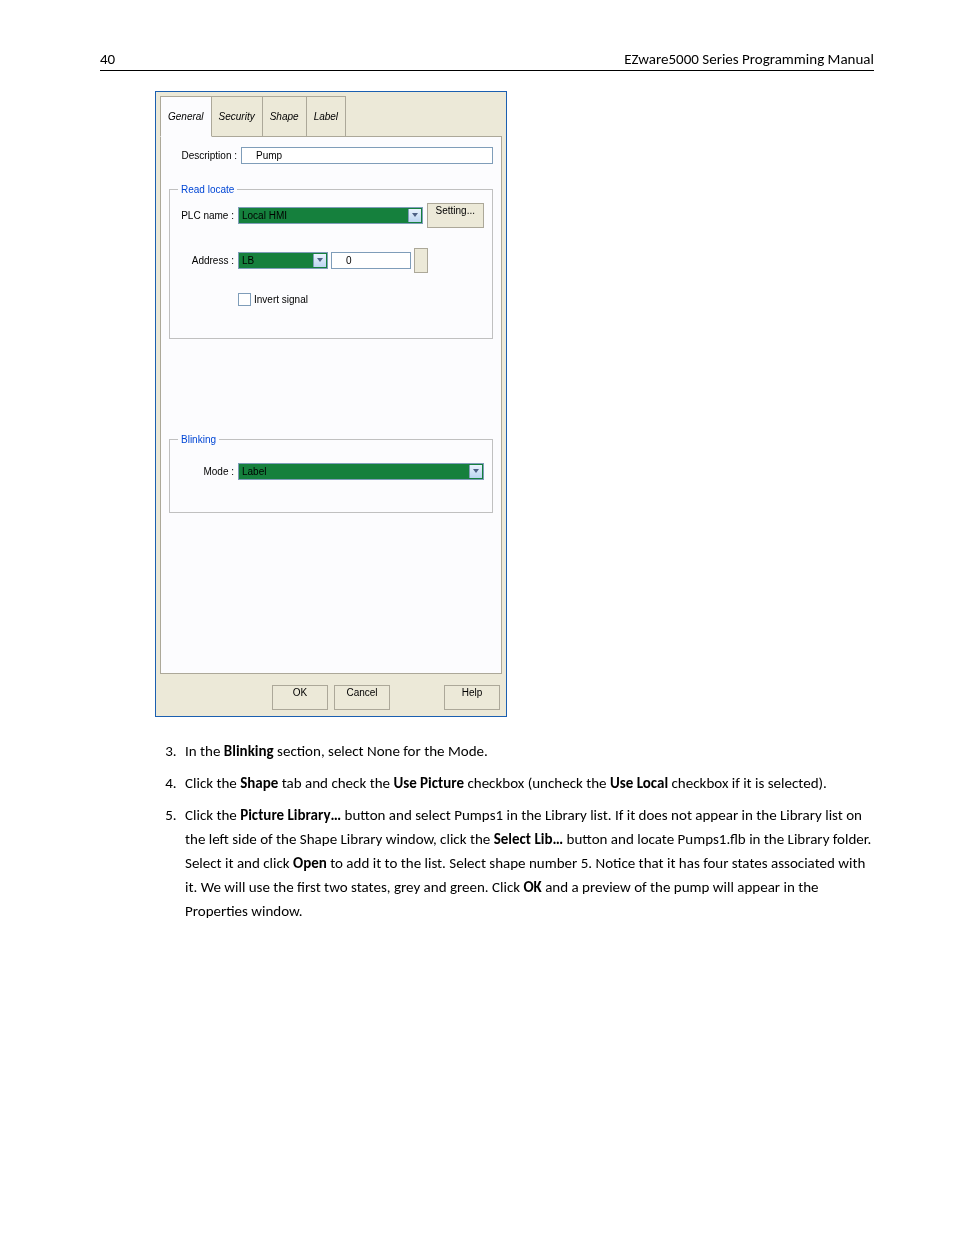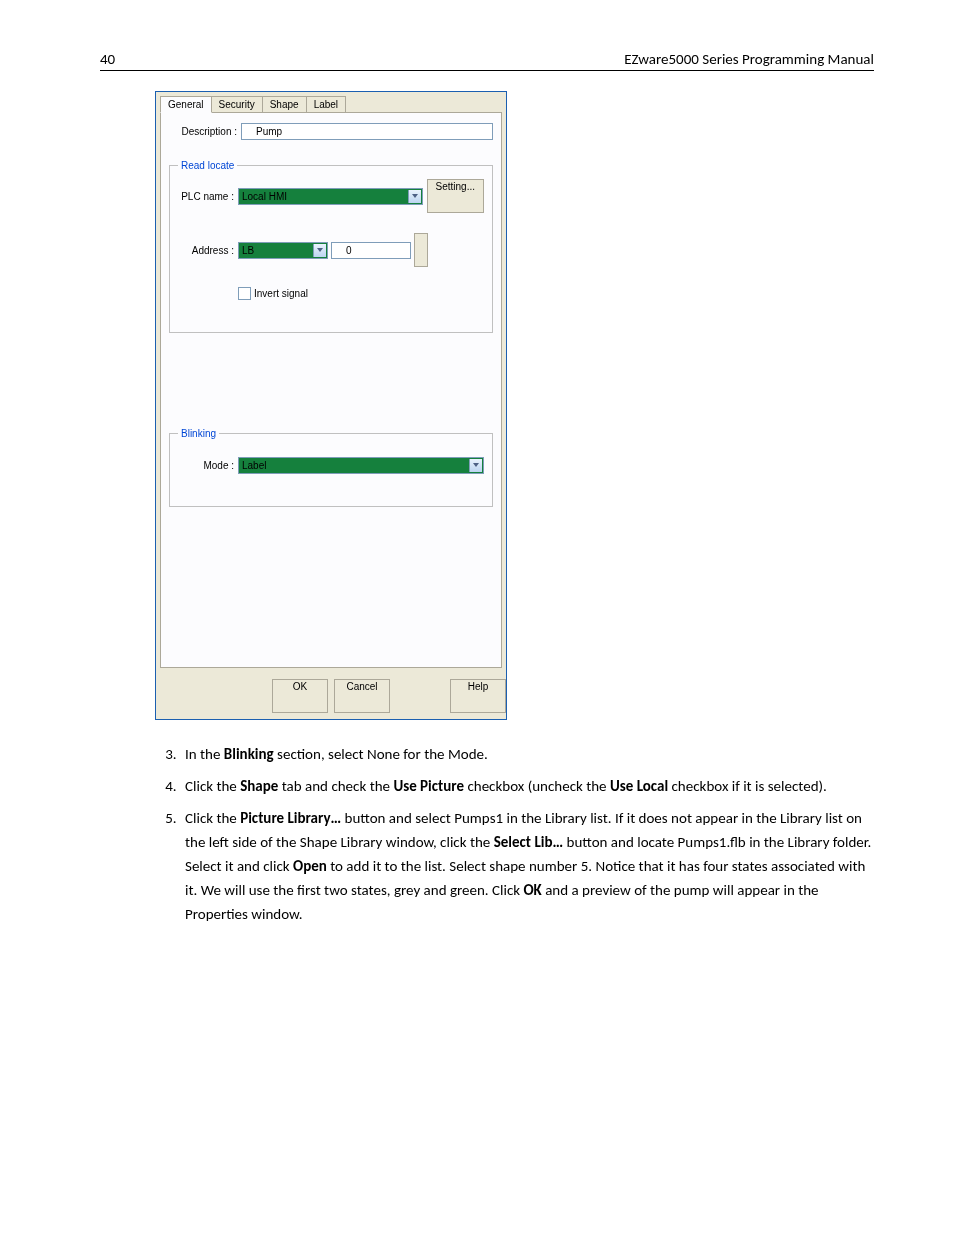--- a/index.html
+++ b/index.html
@@ -55,25 +55,26 @@
     font-size: 10px;
     font-weight: bold;
     line-height: 1;
   }
   .tabstrip {
     display: flex;
     margin: 4px 4px 0 4px;
     font-size: 10px;
   }
   .tab {
-    padding: 2px 7px;
+    padding: 14px 7px;
     border: 1px solid #aca899;
     border-bottom: none;
     background: #ece9d8;
     margin-right: -1px;
+    font-style: italic;
   }
   .tab.active {
     background: #fcfcfe;
     border-bottom: 1px solid #fcfcfe;
     position: relative;
     z-index: 2;
   }
   .tabbody {
     margin: 0 4px 4px 4px;
     border: 1px solid #aca899;
@@ -130,21 +131,21 @@
     border-left: 3px solid transparent;
     border-right: 3px solid transparent;
     border-top: 4px solid #4d6185;
     z-index: 2;
   }
   .btn {
     border: 1px solid #aca899;
     background: #ece9d8;
     font-size: 10px;
     padding: 1px 8px;
-    height: 34px;
+    height: 25px;
     box-sizing: border-box;
   }
   fieldset {
     border: 1px solid #c0c0c0;
     margin: 14px 0 0 0;
     padding: 8px 8px 12px 8px;
     font-size: 10px;
   }
   legend {
     color: #0046d5;
@@ -161,21 +162,21 @@
     margin-right: 3px;
   }
   .dlg-buttons {
     display: flex;
     justify-content: center;
     gap: 6px;
     padding: 6px;
     position: relative;
   }
   .dlg-buttons .btn { width: 56px; text-align: center; }
-  .help-btn { position: absolute; right: 0; margin-left: 40px; }
+  .help-btn { position: absolute; right: 6px; margin-left: 40px; }
   ol.steps {
     margin: 0;
     padding-left: 80px;
     font-size: 15px;
     line-height: 1.6;
   }
   ol.steps li { margin-bottom: 8px; padding-left: 5px; }
   .footer {
     margin-top: 370px;
     font-size: 15px;

